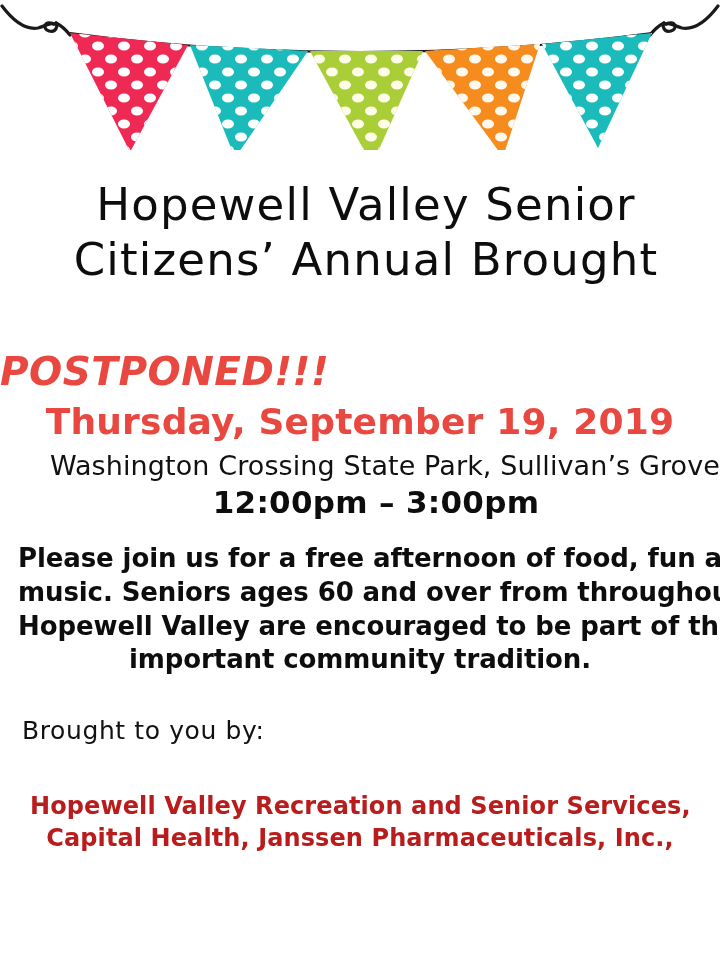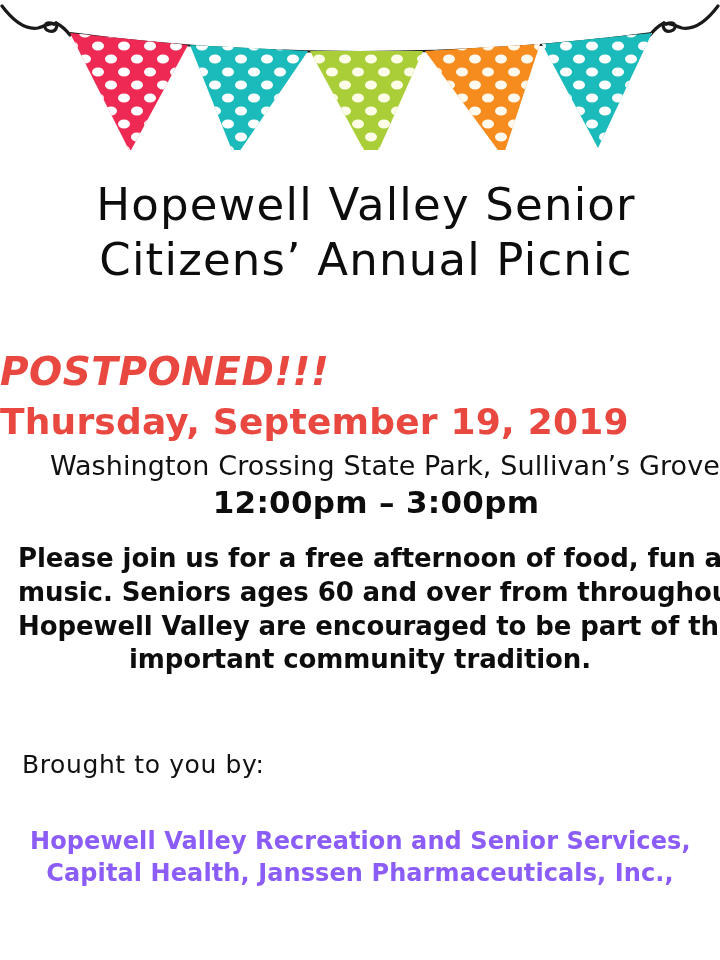--- a/index.html
+++ b/index.html
@@ -69,20 +69,21 @@
     line-height: 1.0;
     letter-spacing: 0.5px;
     color: #e8483f;
   }
 
   .date-line {
     position: absolute;
     top: 404px;
     left: 0;
     width: 720px;
+    text-align: center;
     font-family: "DejaVu Sans", sans-serif;
     font-weight: 700;
     font-size: 36px;
     line-height: 1.0;
     letter-spacing: 0.2px;
     color: #e8483f;
   }
 
   .venue-line {
     position: absolute;
@@ -131,35 +132,34 @@
     position: absolute;
     top: 718px;
     left: 22px;
     text-align: left;
     font-family: "DejaVu Sans", sans-serif;
     font-weight: 400;
     font-size: 25px;
     line-height: 1.0;
     letter-spacing: 0.6px;
     color: #111111;
-    margin-top: 34px;
   }
 
   .sponsors {
     position: absolute;
-    top: 826px;
+    top: 791px;
     left: 30px;
     width: 660px;
     text-align: center;
     font-family: "DejaVu Sans", sans-serif;
     font-weight: 700;
     font-size: 24px;
     line-height: 1.32;
     letter-spacing: 0.1px;
-    color: #8b5cf6;
+    color: #b91c1c;
   }
   .sponsors .ln { display: block; white-space: nowrap; }
 </style>
 </head>
 <body>
 
 <div class="flyer">
 
   <div class="bunting">
     <svg width="720" height="150" viewBox="0 0 720 150" xmlns="http://www.w3.org/2000/svg">
@@ -222,21 +222,21 @@
 
       <g>
         <polygon points="542,44 652,33 598,148" fill="#1abbba"></polygon>
         <polygon points="542,44 652,33 598,148" fill="url(#dots5)"></polygon>
       </g>
     </svg>
   </div>
 
   <div class="title-block">
     <div class="title-line">Hopewell Valley Senior</div>
-    <div class="title-line">Citizens’ Annual Picnic</div>
+    <div class="title-line">Citizens’ Annual Brought</div>
   </div>
 
   <div class="postponed">POSTPONED!!!</div>
 
   <div class="date-line">Thursday, September 19, 2019</div>
   <div class="venue-line">Washington Crossing State Park, Sullivan’s Grove</div>
   <div class="time-line">12:00pm  –  3:00pm</div>
 
   <div class="body-copy">
     <span class="ln">Please join us for a free afternoon of food, fun and</span>

